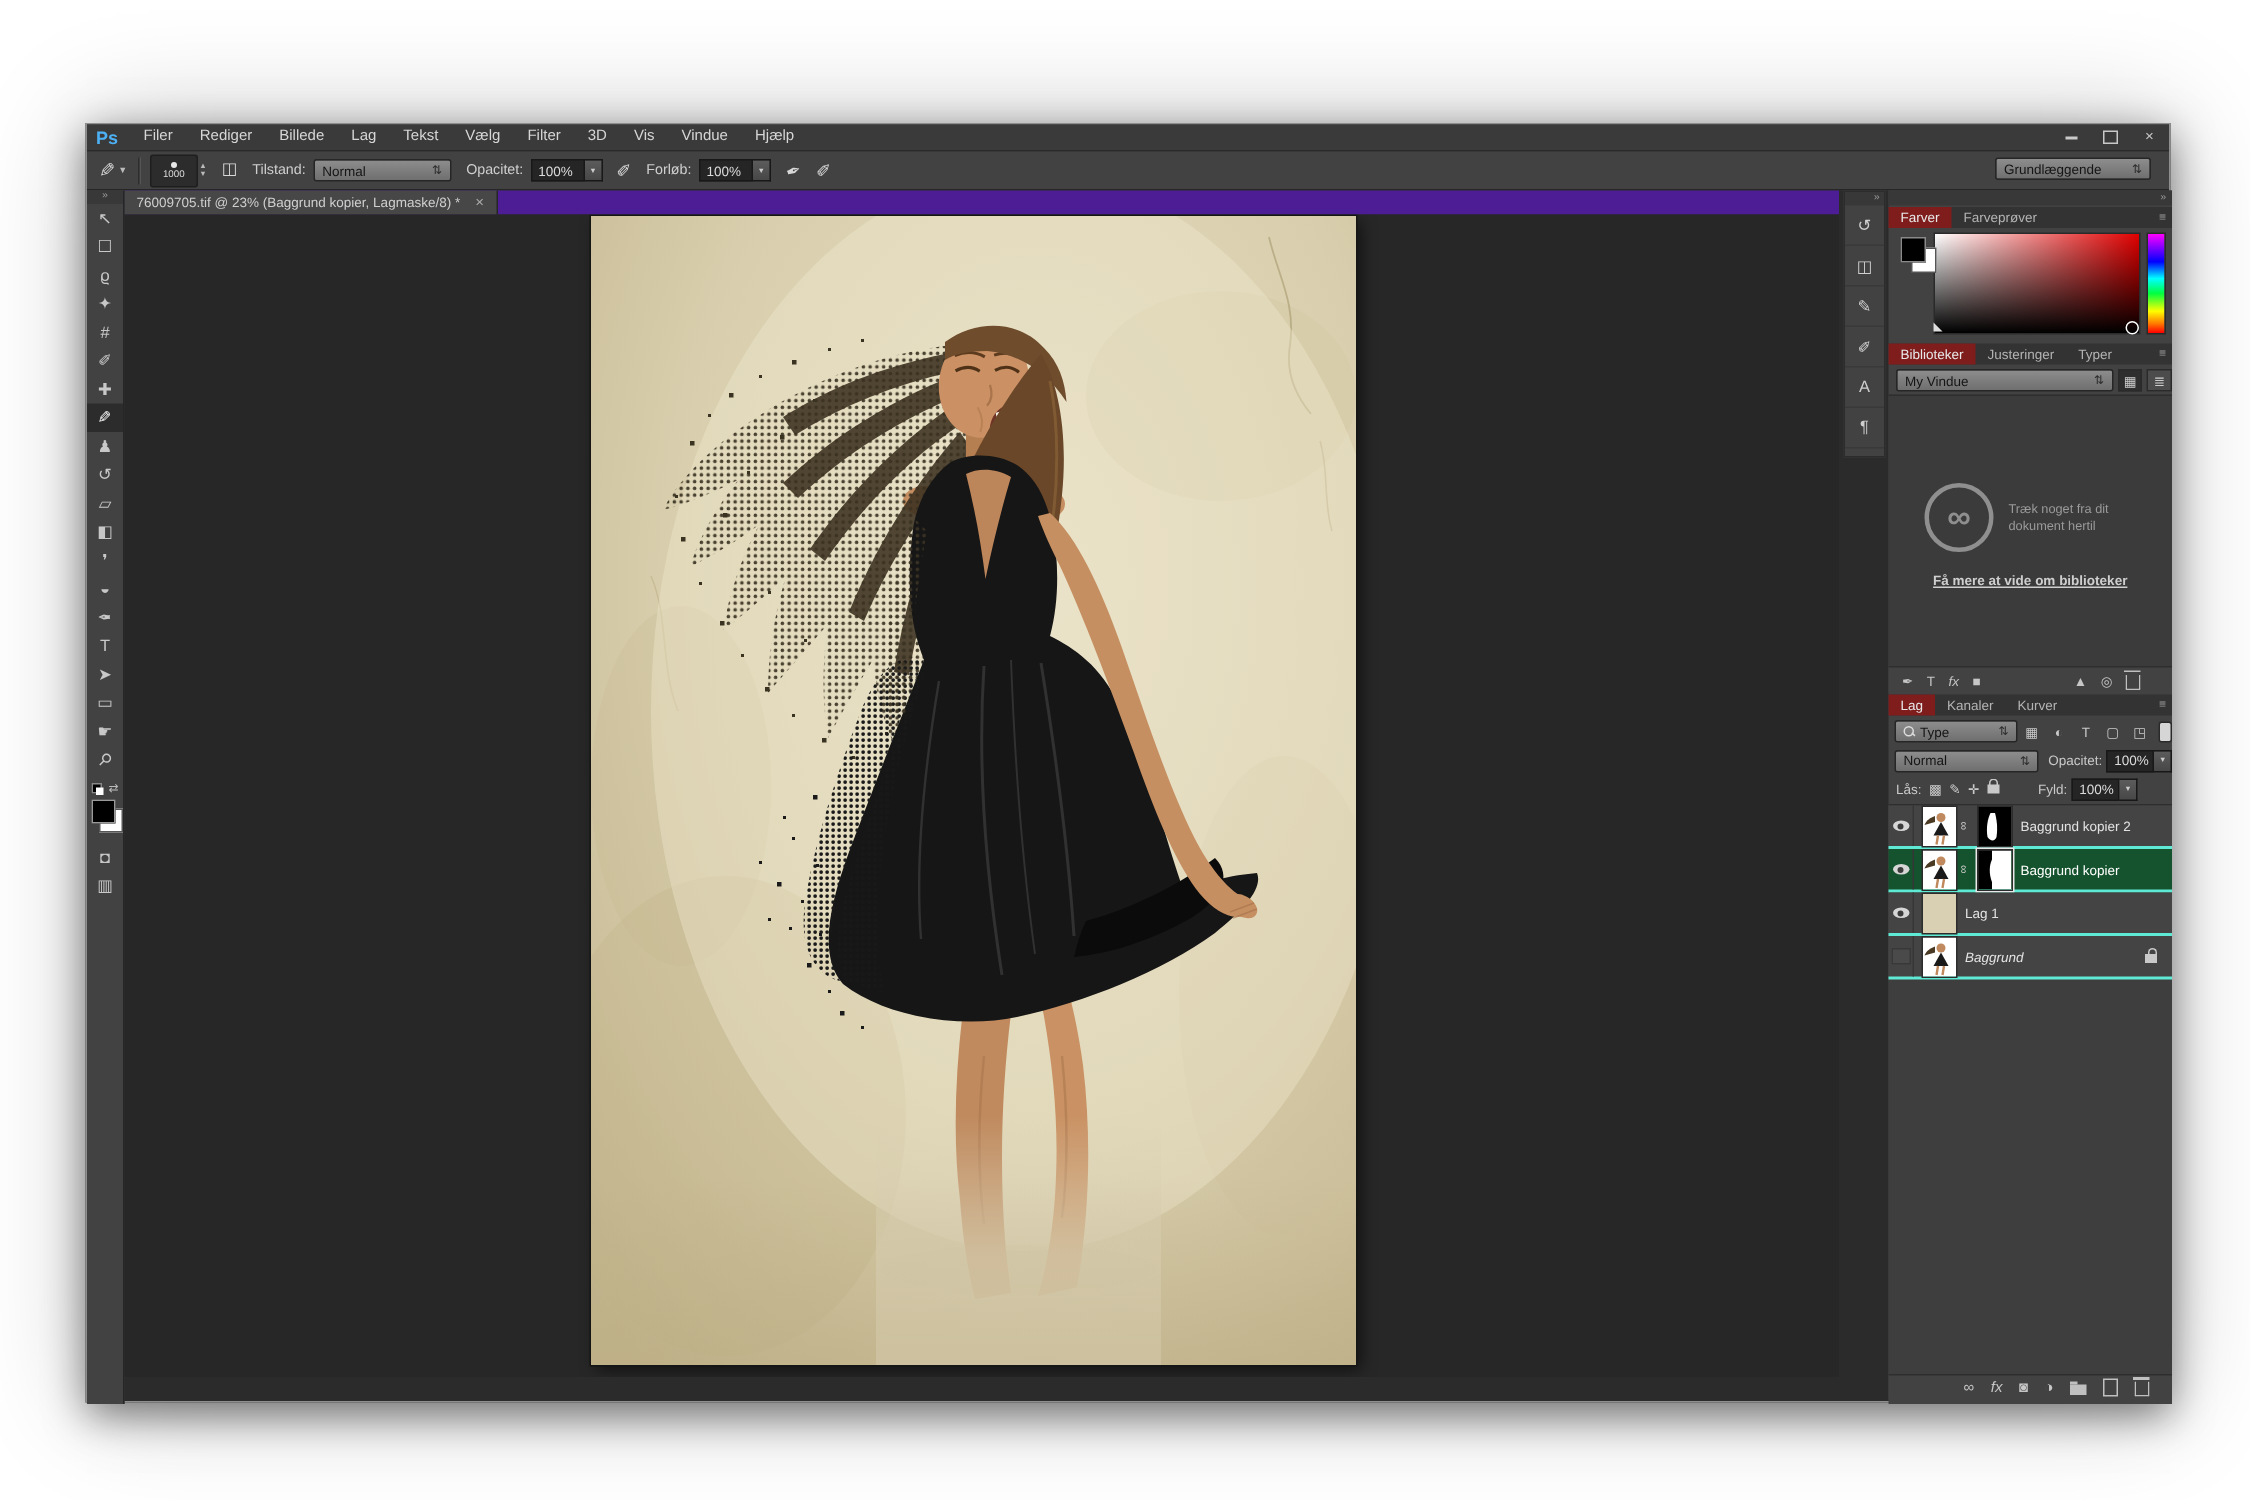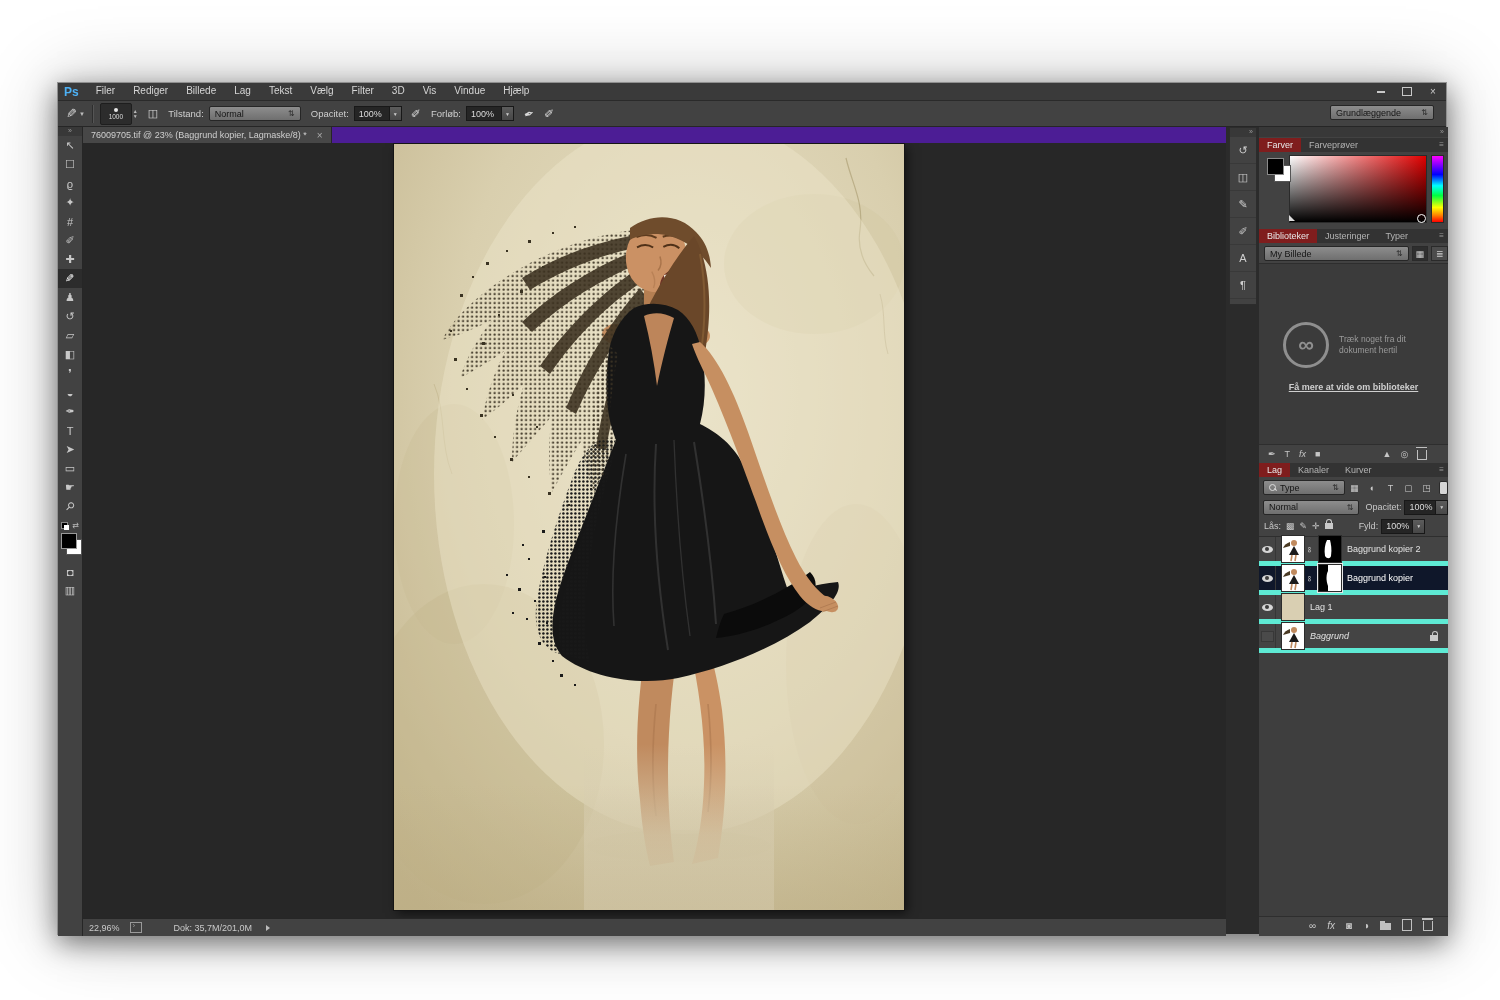--- a/index.html
+++ b/index.html
@@ -128,23 +128,23 @@
        color:#c9c9c9;font-size:9px}
   .f-toggle{margin-left:4px;width:7px;height:12px;background:#d6d6d6;border-radius:2px;border:1px solid #2a2a2a}
   .lay-blend{position:absolute;left:0;top:372px;width:100%;height:16px;display:flex;align-items:center;
        font-size:9px;color:#c9c9c9}
   .blend-select{margin-left:4px;width:100px}
   .lay-lock{position:absolute;left:0;top:391px;width:100%;height:16px;display:flex;align-items:center;
        font-size:9px;color:#c9c9c9}
   .lk-ico{margin-left:5px;color:#c9c9c9;font-size:9px;display:flex;align-items:center}
   .lay-list{position:absolute;left:0;top:409px;width:100%;height:380px;background:#3e3e3e;
        border-top:1px solid #2e2e2e;box-sizing:border-box}
-  .lrow{position:relative;height:29px;background:#444;border-bottom:5px solid #5eead4;
+  .lrow{position:relative;height:29px;background:#444;border-bottom:2px solid #5eead4;
        display:flex;align-items:center;box-sizing:border-box}
-  .lrow.selected{background:#0f172a}
+  .lrow.selected{background:#14532d}
   .eyecell{width:17px;height:100%;border-right:1px solid #363636;display:flex;align-items:center;
        justify-content:center;box-sizing:border-box}
   .eye-shape{width:11px;height:7px;border-radius:50%;background:#d6d6d6;position:relative;display:inline-block}
   .eye-shape::after{content:"";position:absolute;left:3.5px;top:1.5px;width:4px;height:4px;border-radius:50%;background:#3c3c3c}
   .eye-empty{width:11px;height:9px;border:1px solid #383838;background:#4a4a4a}
   .lthumb{width:22px;height:26px;margin-left:6px;box-shadow:0 0 0 1px #2c2c2c;flex:0 0 auto}
   .lthumb svg{display:block}
   .lthumb.msel{outline:1.5px solid #e8e8e8;outline-offset:1px}
   .chain{color:#cfcfcf;font-size:8px;transform:rotate(90deg);width:8px;text-align:center;margin-left:1px}
   .lname{margin-left:6px;font-size:9px;color:#e2e2e2;white-space:nowrap}
@@ -450,26 +450,20 @@
           <ellipse cx="434" cy="460" rx="11" ry="7" fill="#c68f61"></ellipse>
         </g>
         <path d="M426,464 L442,458 M428,468 L444,462" stroke="#a5714a" stroke-width="1" opacity=".6"></path>
 
         <rect x="190" y="600" width="190" height="166" fill="url(#legF)"></rect>
         <rect x="0" y="640" width="510" height="126" fill="url(#vig)"></rect>
       </svg>
     </div>
   </div>
 
-  <div class="statusbar">
-    <span class="zoomv">22,96%</span>
-    <span class="statico"></span>
-    <span class="docv">Dok: 35,7M/201,0M</span>
-    <span class="stat-arrow"></span>
-  </div>
 
   <div class="rightstrip">
     <div class="strip-head">»</div>
     <div id="stripicons">
         <div class="strip-ico">↺</div>
         <div class="strip-ico">◫</div>
         <div class="strip-ico">✎</div>
         <div class="strip-ico">✐</div>
         <div class="strip-ico">A</div>
         <div class="strip-ico">¶</div>
@@ -494,21 +488,21 @@
     </div>
 
     <div class="tabs-row lib-tabs" id="lib-tabs">
         <span class="ptab active">Biblioteker</span>
         <span class="ptab">Justeringer</span>
         <span class="ptab">Typer</span>
         <span class="pmenu">≡</span>
       </div>
     <div class="lib-toolrow">
       <span class="sel-light lib-select">
-        <span>My Billede</span>
+        <span>My Vindue</span>
           <span class="ud">⇅</span>
       </span>
       <span class="view-btn active">▦</span>
       <span class="view-btn">≣</span>
     </div>
     <div class="lib-body">
       <div class="cc-row">
         <span class="cc-logo">∞</span>
         <span class="cc-text">Træk noget fra dit dokument hertil</span>
       </div>

